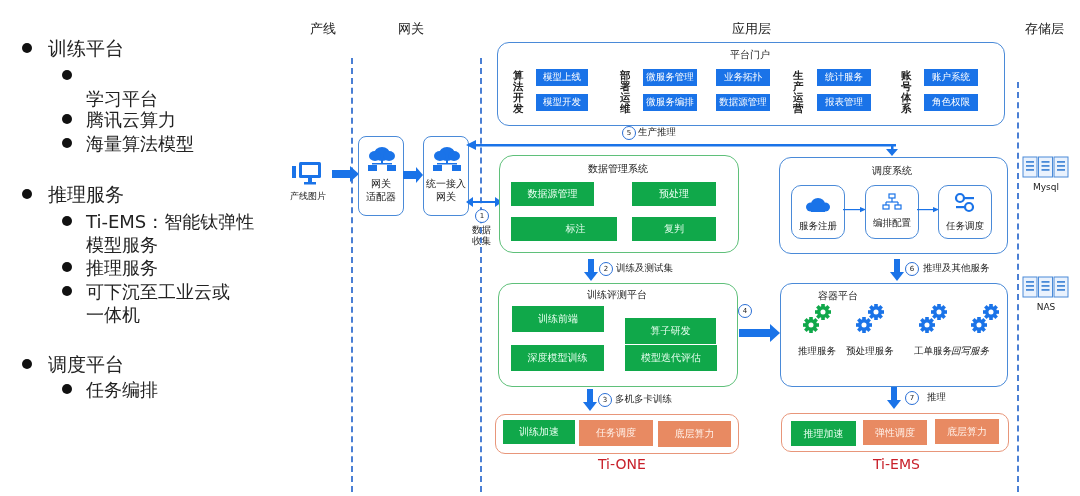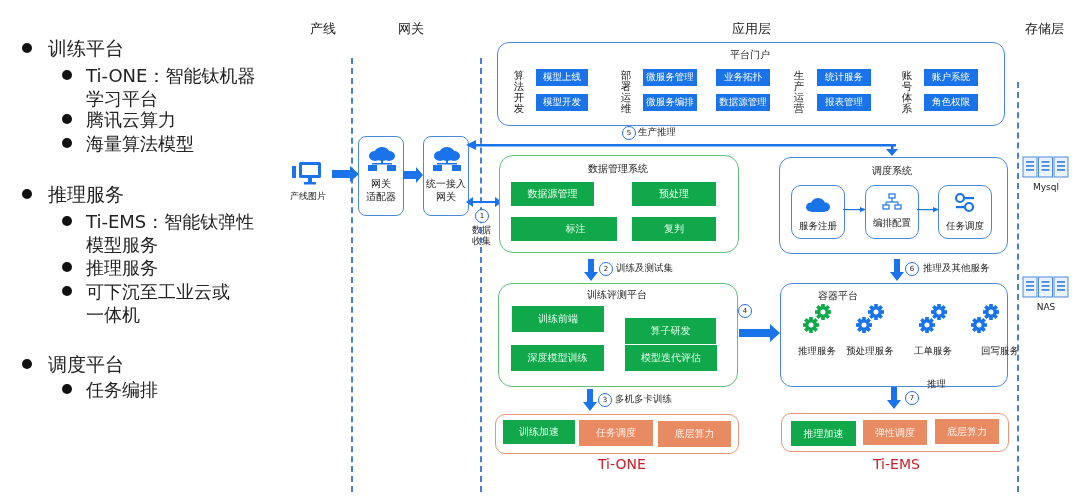--- a/index.html
+++ b/index.html
@@ -11,34 +11,34 @@
   .bl2{font-size:18px;line-height:23px;}
   .bl2 .dot{left:-24px;top:6px;width:10px;height:10px;}
   .colhead{position:absolute;font-size:13px;color:#222;}
   .vdash{position:absolute;width:0;border-left:2px dashed #4a7fd4;}
   .boxb{position:absolute;border:1.5px solid #4a8ad8;border-radius:12px;background:#fff;}
   .boxg{position:absolute;border:1.5px solid #5fc07a;border-radius:14px;background:#fff;}
   .boxo{position:absolute;border:1.5px solid #e8967a;border-radius:10px;background:#fff;}
   .btnb{position:absolute;background:#1a73e8;color:#fff;font-size:9.5px;display:flex;align-items:center;justify-content:center;}
   .btng{position:absolute;background:#10a84a;color:#e8fff0;font-size:10px;display:flex;align-items:center;justify-content:center;}
   .btno{position:absolute;background:#e88a62;color:#fff2ea;font-size:10px;display:flex;align-items:center;justify-content:center;}
-  .vlabel{position:absolute;font-size:10.5px;line-height:11px;width:12px;text-align:center;color:#222;}
+  .vlabel{position:absolute;font-size:10.5px;line-height:11px;width:12px;text-align:left;color:#222;font-weight:bold;}
   .title{position:absolute;font-size:10px;color:#222;text-align:center;}
   .lbl{position:absolute;font-size:9.5px;color:#222;}
   .circ{position:absolute;width:12px;height:12px;border:1.3px solid #2a6fd6;border-radius:50%;font-size:7px;color:#222;display:flex;align-items:center;justify-content:center;background:#fff;}
   .gwbox{position:absolute;border:1.5px solid #4a8ad8;border-radius:8px;background:#fff;}
   .subbox{position:absolute;border:1.5px solid #4a8ad8;border-radius:10px;background:#fff;}
   .red{position:absolute;font-size:14px;color:#c8202a;}
 </style>
 </head>
 <body>
 
 <div>
   <div class="bl" style="left:48px;top:36px;"><span class="dot"></span><span>训练平台</span></div>
-  <div class="bl bl2" style="left:86px;top:64px;"><span class="dot"></span><span>Ti-ONE：智能钛机器</span><br><span>学习平台</span></div>
+  <div class="bl bl2" style="left:86px;top:64px;"><span class="dot"></span><br><span>学习平台</span></div>
   <div class="bl bl2" style="left:86px;top:108px;"><span class="dot"></span><span>腾讯云算力</span></div>
   <div class="bl bl2" style="left:86px;top:132px;"><span class="dot"></span><span>海量算法模型</span></div>
 
   <div class="bl" style="left:48px;top:182px;"><span class="dot"></span><span>推理服务</span></div>
   <div class="bl bl2" style="left:86px;top:210px;"><span class="dot"></span><span>Ti-EMS：智能钛弹性</span><br><span>模型服务</span></div>
   <div class="bl bl2" style="left:86px;top:256px;"><span class="dot"></span><span>推理服务</span></div>
   <div class="bl bl2" style="left:86px;top:280px;"><span class="dot"></span><span>可下沉至工业云或</span><br><span>一体机</span></div>
 
   <div class="bl" style="left:48px;top:352px;"><span class="dot"></span><span>调度平台</span></div>
   <div class="bl bl2" style="left:86px;top:378px;"><span class="dot"></span><span>任务编排</span></div>
@@ -320,30 +320,30 @@
         <rect x="8.2" y="14" width="3.6" height="4" fill="#1a73e8" transform="rotate(45 10 22)"></rect>
         <rect x="8.2" y="14" width="3.6" height="4" fill="#1a73e8" transform="rotate(90 10 22)"></rect>
         <rect x="8.2" y="14" width="3.6" height="4" fill="#1a73e8" transform="rotate(135 10 22)"></rect>
         <rect x="8.2" y="14" width="3.6" height="4" fill="#1a73e8" transform="rotate(180 10 22)"></rect>
         <rect x="8.2" y="14" width="3.6" height="4" fill="#1a73e8" transform="rotate(225 10 22)"></rect>
         <rect x="8.2" y="14" width="3.6" height="4" fill="#1a73e8" transform="rotate(270 10 22)"></rect>
         <rect x="8.2" y="14" width="3.6" height="4" fill="#1a73e8" transform="rotate(315 10 22)"></rect>
         <circle cx="10" cy="22" r="6" fill="#1a73e8"></circle>
         <circle cx="10" cy="22" r="2.52" fill="#fff"></circle>
       </svg>
-      <div class="abs" style="left: -6px; top: 42px; width: 68px; text-align: right; font-size: 9.5px;">回写服务</div>
+      <div class="abs" style="left: -6px; top: 42px; width: 68px; text-align: left; font-size: 9.5px; font-style: italic;">回写服务</div>
     </div>
   </div>
 
 <svg class="abs" style="left:887px;top:387px;" width="14" height="22">
   <rect x="4" y="0" width="6" height="13" fill="#1a73e8"></rect>
     <polygon points="0,13 14,13 7,22" fill="#1a73e8"></polygon>
 </svg>
 <div class="circ" style="left:905px;top:391px;">7</div>
-<div class="lbl" style="left:927px;top:378px;text-align:center;">推理</div>
+<div class="lbl" style="left:927px;top:391px;text-align:center;">推理</div>
 
 <div class="boxo" style="left:781px;top:413px;width:226px;height:37px;"></div>
 <div class="btng" style="left:791px;top:421px;width:65px;height:25px;">推理加速</div>
 <div class="btno" style="left:863px;top:420px;width:64px;height:25px;">弹性调度</div>
 <div class="btno" style="left:935px;top:419px;width:64px;height:25px;">底层算力</div>
 <div class="red" style="left:873px;top:456px;">Ti-EMS</div>
 
 <div id="storage-items">
     <div class="abs" style="left: 1022px; top: 155px; width: 50px; height: 44px;">
       <svg class="abs" style="left:0;top:0;" width="48" height="24">

